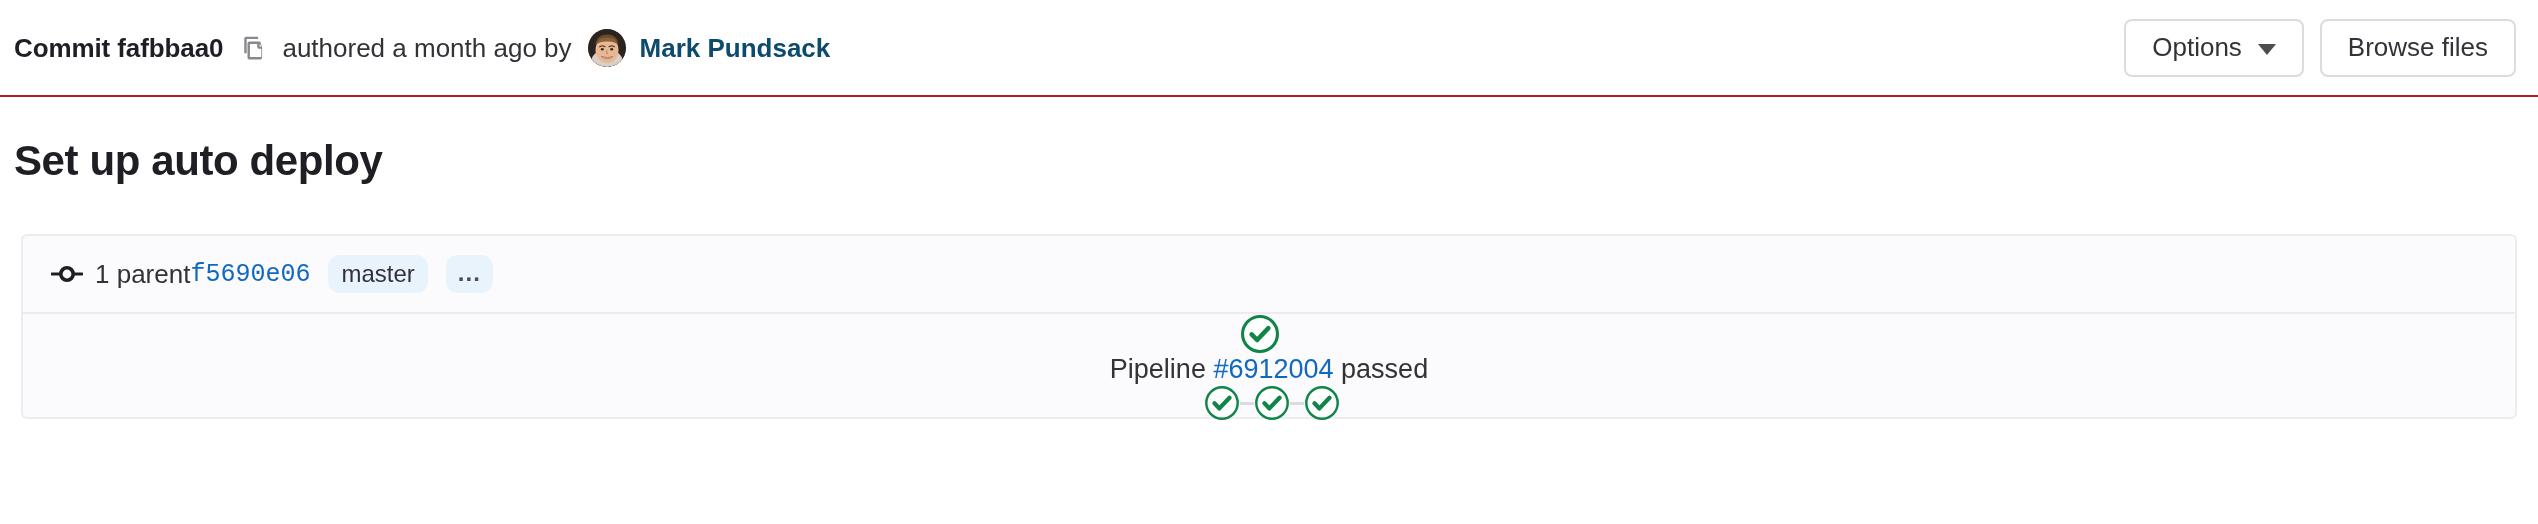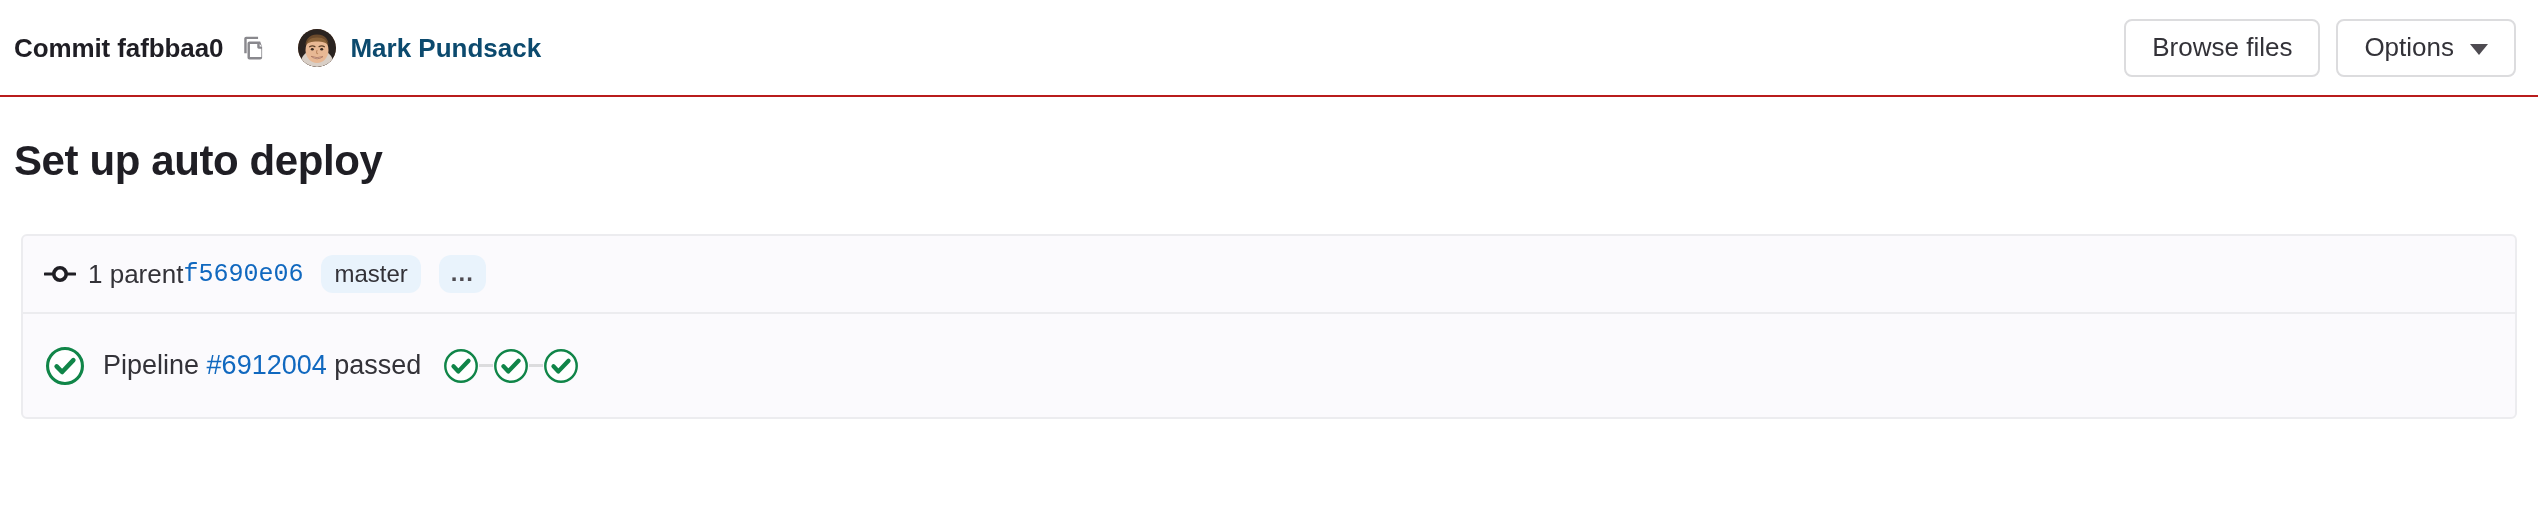--- a/index.html
+++ b/index.html
@@ -149,27 +149,28 @@
   }
 
   .card-row {
     display: flex;
     align-items: center;
     white-space: nowrap;
   }
 
   .row-parent {
     height: 76px;
-    padding: 0 21px;
+    padding: 0 28px;
     border-bottom: 2px solid #ececef;
   }
 
   .row-pipeline {
     height: 103px;
     padding: 0 22px;
+    flex-direction: column;
   }
 
   .commit-node-icon {
     display: inline-flex;
     align-items: center;
     justify-content: center;
     width: 32px;
     height: 24px;
     color: #1f1e24;
     margin-right: 12px;
@@ -271,20 +272,21 @@
     <div class="commit-meta">
       <span class="commit-label">Commit fafbbaa0</span>
 
       <span class="copy-icon">
         <svg viewBox="0 0 16 16" width="26" height="28" aria-hidden="true">
           <path fill="#89888d" d="M10.5 1H3.2C2.54 1 2 1.54 2 2.2v9.1h1.5V2.5h7V1z"></path>
           <path fill="#89888d" d="M11.8 4H5.2C4.54 4 4 4.54 4 5.2v8.6c0 .66.54 1.2 1.2 1.2h6.6c.66 0 1.2-.54 1.2-1.2V7.2L11.8 4zm-.3 1.6L12.9 7h-1.4V5.6zM5.5 13.5v-8h4.5V7.6c0 .5.4.9.9.9h1.6v5H5.5z"></path>
         </svg>
       </span>
 
+      <span class="authored-text">authored a month ago by</span>
 
       <span class="avatar">
         <svg viewBox="0 0 38 38" width="38" height="38" aria-hidden="true">
           <defs>
             <clipPath id="avClip">
                 <circle cx="19" cy="19" r="19"></circle>
               </clipPath>
           </defs>
           <g clip-path="url(#avClip)">
             <rect x="0" y="0" width="38" height="38" fill="#2a2320"></rect>
@@ -300,25 +302,25 @@
             <path d="M13.2 27.4 q5.9 4.6 11.7 0.2 q-5.8 2.2 -11.7 -0.2 Z" fill="#ffffff" stroke="#a8705a" stroke-width="0.8"></path>
           </g>
         </svg>
       </span>
 
       <span class="author-name">Mark Pundsack</span>
     </div>
 
     <div class="header-actions">
       <button class="btn">
-        <span>Browse files</span>
+        <span>Options</span>
+        <span class="caret"></span>
       </button>
       <button class="btn">
-        <span>Options</span>
-        <span class="caret"></span>
+        <span>Browse files</span>
       </button>
     </div>
   </div>
 
   <h1 class="commit-title">Set up auto deploy</h1>
 
   <div class="info-card">
 
     <div class="card-row row-parent">
       <span class="commit-node-icon">

